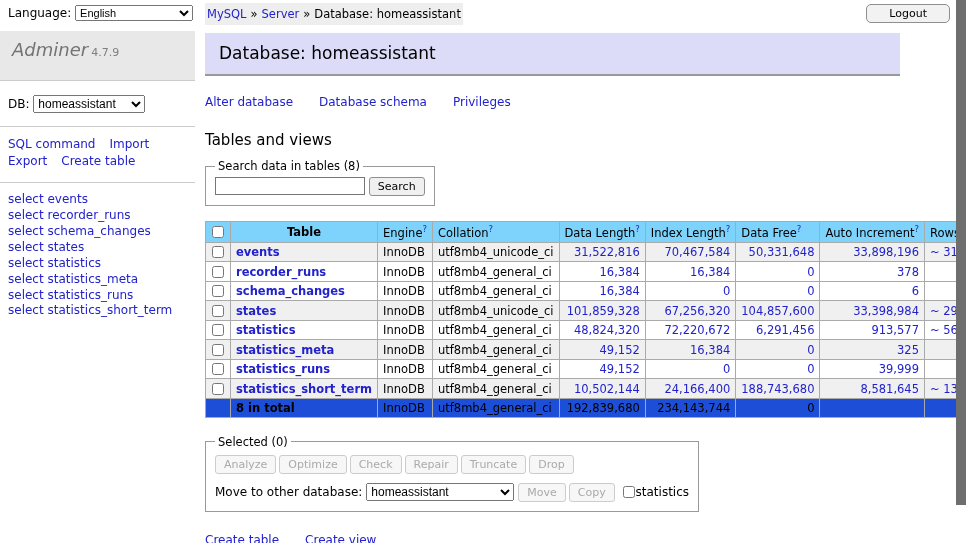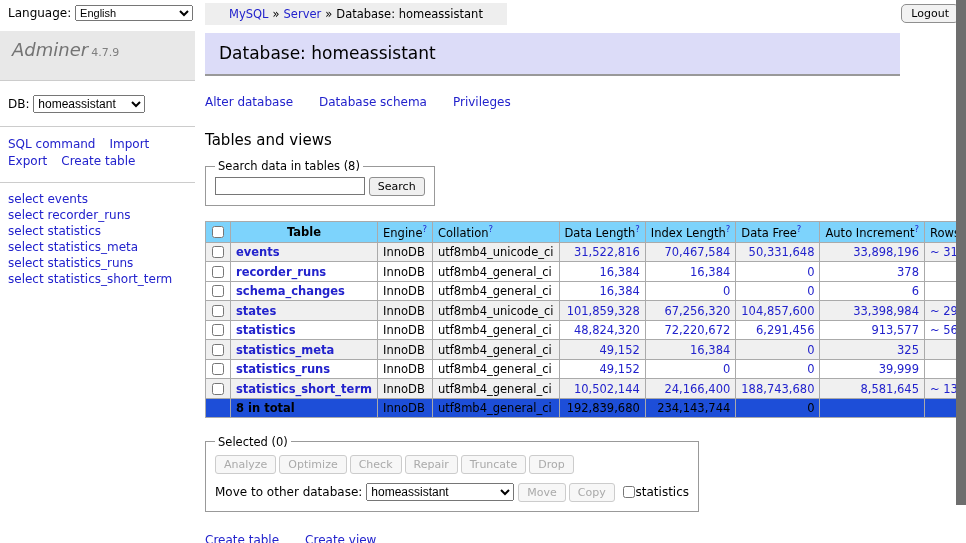--- a/index.html
+++ b/index.html
@@ -25,34 +25,34 @@
   .app-name { font-style: italic; color: #737373; }
   .app-version { font-size: 11px; color: #7f7f7f; margin-left: 3px; }
   .db-row { margin: 14px 0 0; padding: 0 8px 13px; border-bottom: 1px solid #ccc; }
   .db-row select { width: 112px; }
   .actions { margin: 9px 0 0; padding: 0 8px 11px; border-bottom: 1px solid #ccc; line-height: 1.45; }
   .actions a { margin-right: 14px; }
   .tables-list { list-style: none; margin: 9px 0 0; padding: 0 8px; line-height: 1.33; white-space: nowrap; }
 
   
   #logout-btn {
-    position: absolute; top: 4px; right: 7px;
-    font-size: 11px; padding: 2px 9px;
+    position: absolute; top: 4px; right: 16px;
+    font-size: 11px; padding: 2px 22px;
     background: #f2f2f2; border: 1px solid #8f8f8f; border-radius: 5px;
     font-family: inherit; cursor: pointer;
   }
 
   
   #scrollbar { position: absolute; right: 0; top: 0; width: 10px; height: 543px; background: #fff; }
   #scrollbar .thumb { width: 10px; height: 505px; background: #6e6e6e; }
 
   
   #content { position: absolute; left: 205px; top: 0; width: 695px; }
   #breadcrumb {
-    display: inline-block; margin-top: 3px; padding: 4px 24px;
+    display: inline-block; margin-top: 3px; padding: 4px 2px;
     background: #eee; font-size: 11.5px;
   }
   #breadcrumb .sep { color: #000; margin: 0 4px; }
   h2.page-title {
     margin: 8px 0 0; padding: 10px 14px 11px;
     background: #dcdcf8; border-bottom: 2px solid #999;
     font-size: 17px; font-weight: normal;
   }
   p.links { margin: 0; }
   p.top-links { margin-top: 19px; }
@@ -116,20 +116,22 @@
     <span>DB:</span>
     <select><option>homeassistant</option></select>
   </p>
   <p class="actions">
     <a>SQL command</a><a>Import</a><br>
     <a>Export</a><a>Create table</a>
   </p>
   <ul class="tables-list">
       <li><a>select</a> <a>events</a></li>
       <li><a>select</a> <a>recorder_runs</a></li>
+      <li><a>select</a> <a>schema_changes</a></li>
+      <li><a>select</a> <a>states</a></li>
       <li><a>select</a> <a>statistics</a></li>
       <li><a>select</a> <a>statistics_meta</a></li>
       <li><a>select</a> <a>statistics_runs</a></li>
       <li><a>select</a> <a>statistics_short_term</a></li>
     </ul>
 </div>
 
 <button id="logout-btn">Logout</button>
 
 <div id="content">

